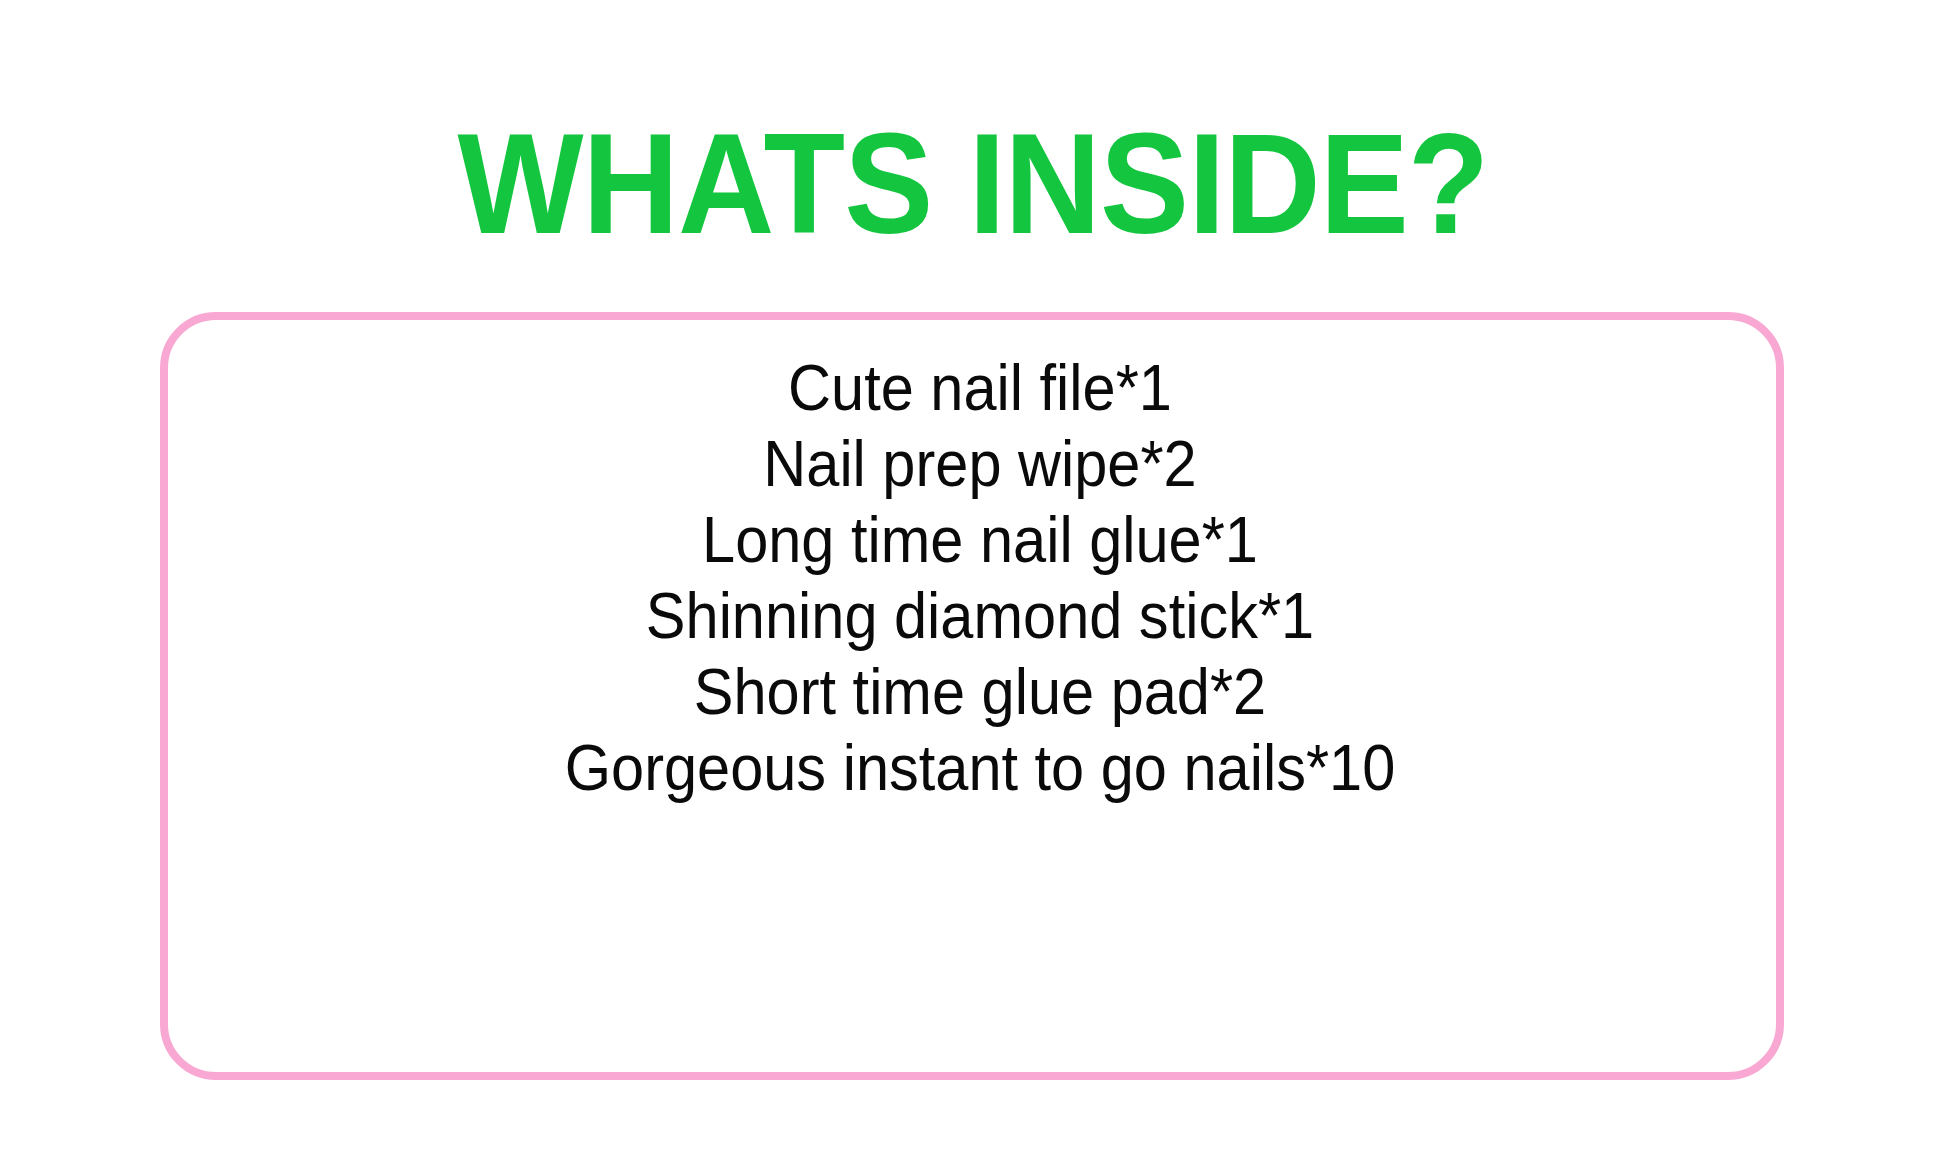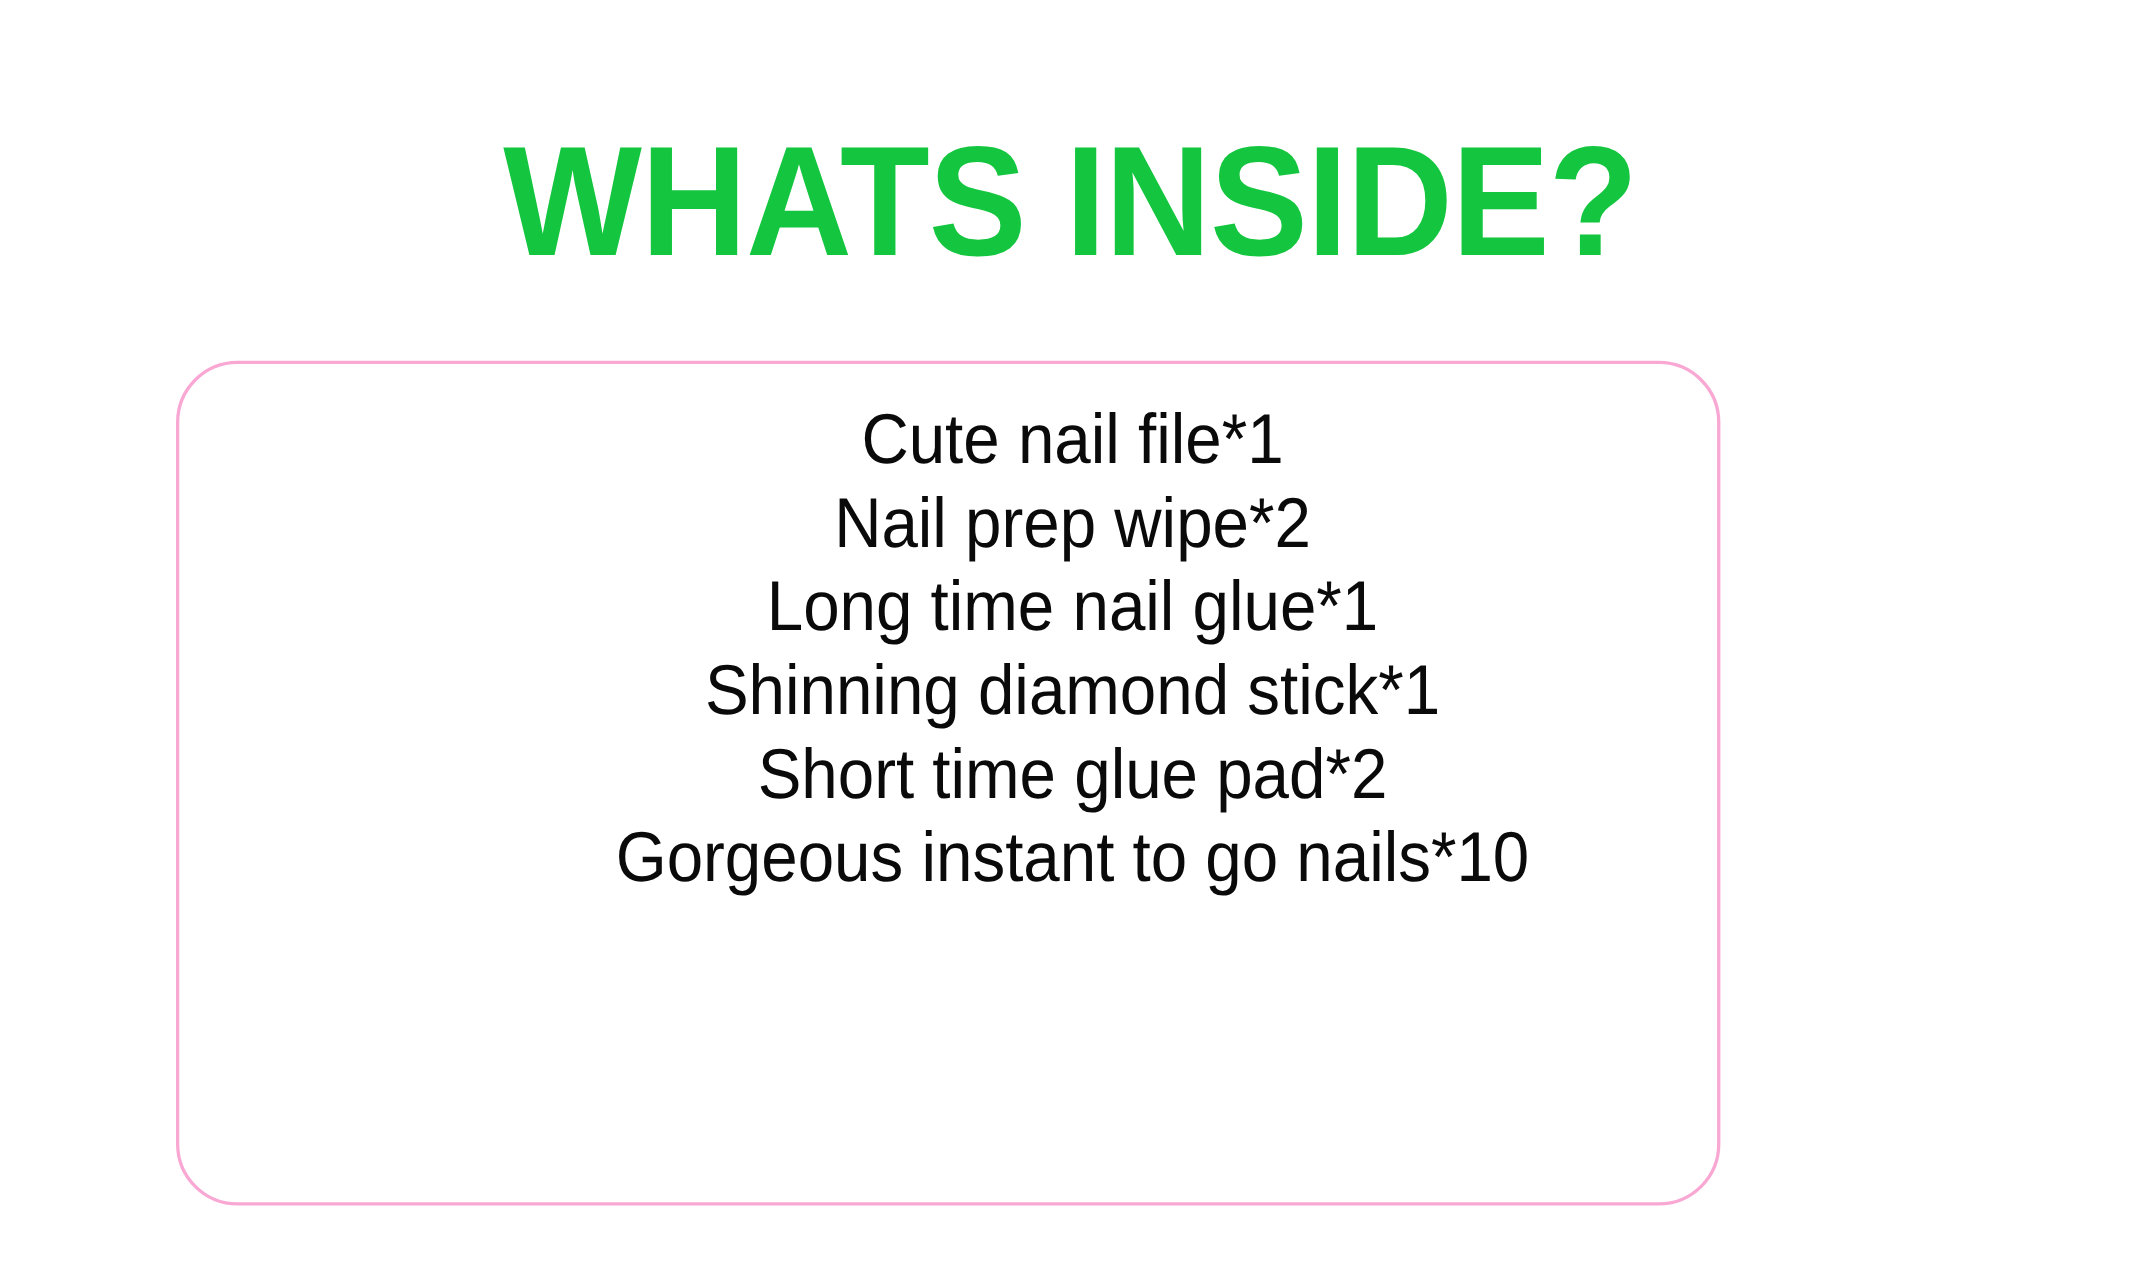--- a/index.html
+++ b/index.html
@@ -39,27 +39,26 @@
     transform: scaleX(0.94);
     transform-origin: 50% 50%;
     -webkit-font-smoothing: antialiased;
   }
 
   
   #card {
     position: absolute;
     left: 160px;
     top: 312px;
-    width: 1404px;
+    width: 1624px;
     height: 768px;
     box-sizing: border-box;
-    border: 3px solid #f9a8d4;
+    border: 8px solid #f9a8d4;
     border-radius: 56px;
     background: transparent;
-    margin-top: 16px;
   }
 
   
   #item-list {
     position: absolute;
     left: 0;
     top: 30px;
     width: 1624px;
     text-align: center;
     padding: 0;

